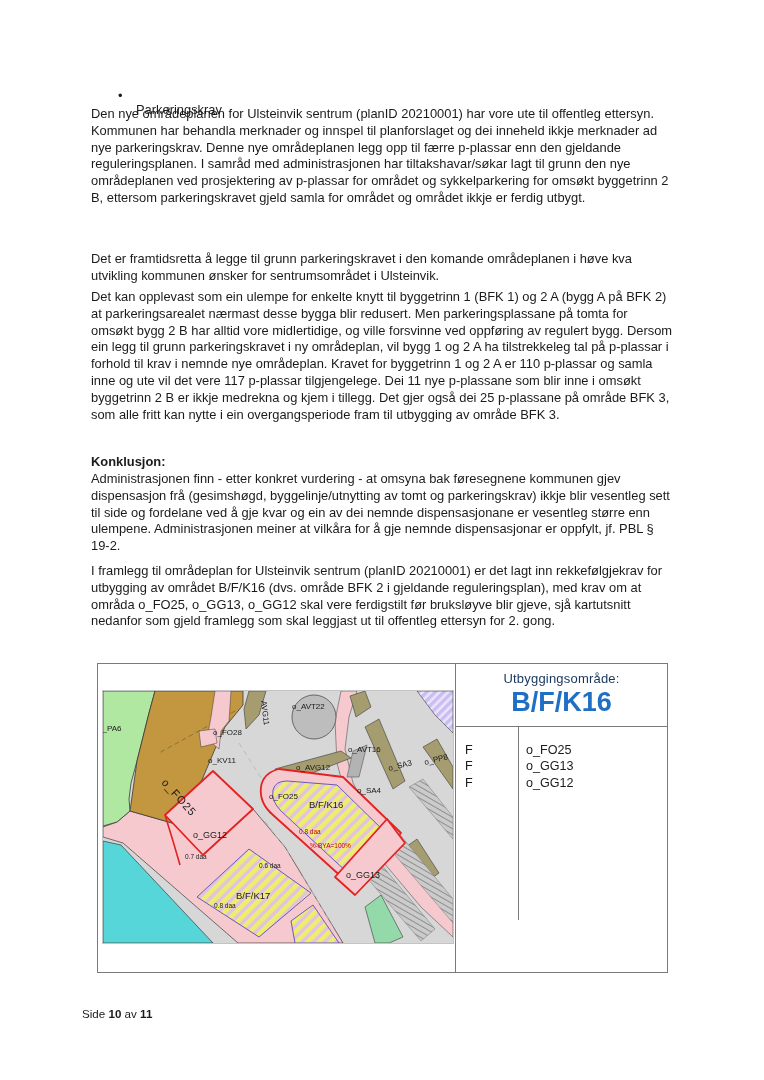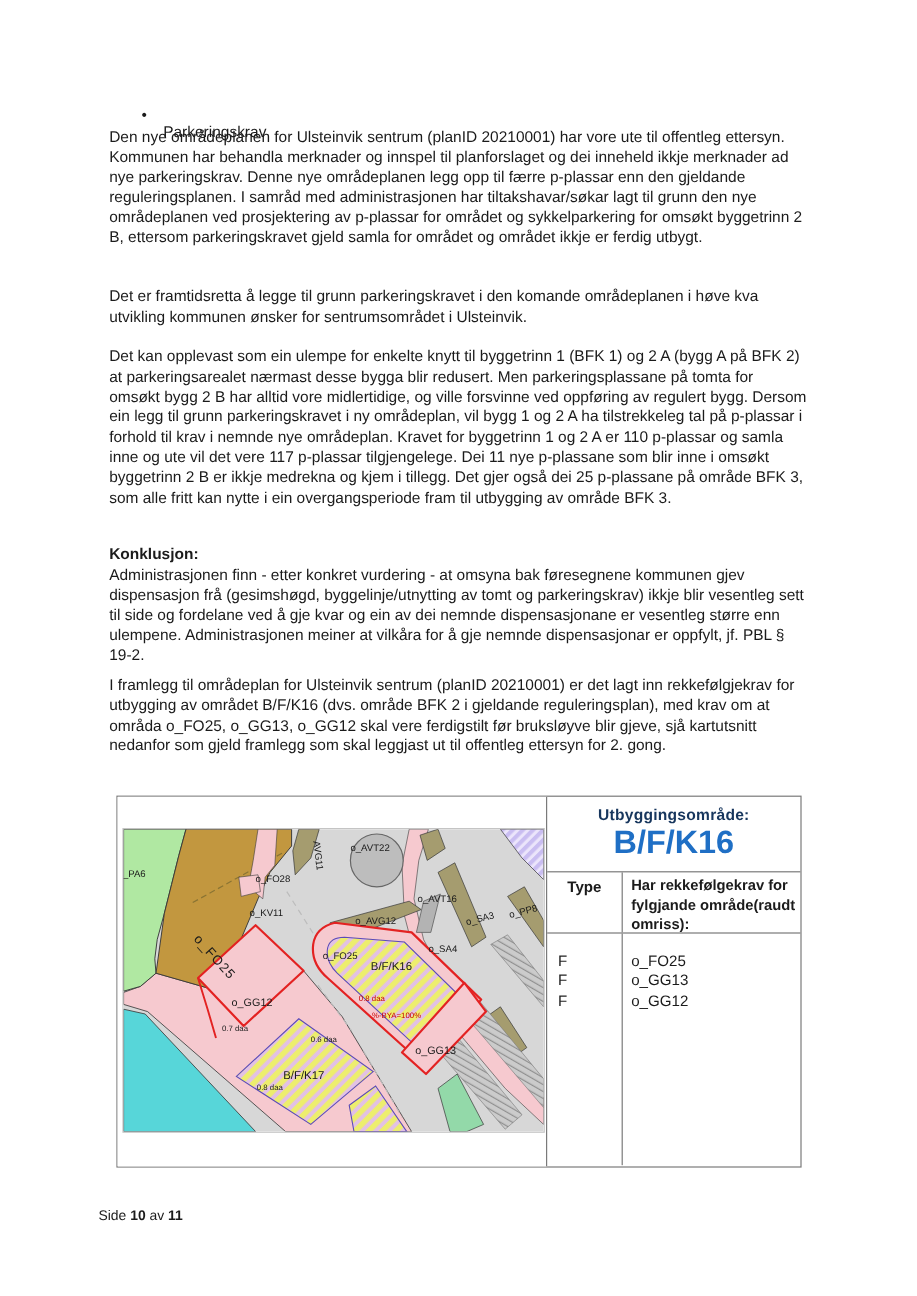--- a/index.html
+++ b/index.html
@@ -15,21 +15,21 @@
 
   
   #map-figure{position:absolute;left:97px;top:663px;width:571px;height:310px;
     border:1px solid #7a7a7a;box-sizing:border-box;background:#fff;}
   #map-cell{position:absolute;left:0;top:0;width:358px;height:100%;
     border-right:1px solid #7a7a7a;box-sizing:border-box;background:#fff;}
   #map-svg{position:absolute;left:4px;top:26px;border:1px solid #c4c4c4;}
   #info-panel{position:absolute;left:358px;top:0;right:0;bottom:0;}
   #panel-title{height:63px;border-bottom:1px solid #7a7a7a;box-sizing:border-box;
     text-align:center;padding-top:7px;}
-  #panel-title-label{font-size:13px;font-weight:bold;color:#17365d;letter-spacing:.2px;}
+  #panel-title-label{font-size:13px;font-weight:normal;color:#17365d;letter-spacing:.2px;}
   #panel-code{font-size:27px;font-weight:bold;color:#1f6fc5;line-height:30px;margin-top:1px;}
   #panel-header{height:51px;border-bottom:1px solid #7a7a7a;box-sizing:border-box;display:flex;}
   #col-type-h{width:63px;border-right:1px solid #7a7a7a;box-sizing:border-box;
     font-weight:bold;font-size:12.6px;text-align:center;padding-top:5px;}
   #col-req-h{flex:1;font-weight:bold;font-size:12.3px;line-height:15.8px;padding:4px 4px 0 7px;}
   #panel-body{display:flex;height:193px;}
   #pb-left{width:63px;border-right:1px solid #7a7a7a;box-sizing:border-box;padding:15px 0 0 9px;}
   #pb-right{flex:1;padding:15px 0 0 7px;}
   .ptype,.parea{display:block;font-size:12.6px;line-height:16.4px;}
 
@@ -37,21 +37,21 @@
 </style>
 </head>
 <body>
 
 <div class="tblock bullet-row" style="top:88px">
   <span class="bullet-glyph">•</span>
   <span class="bullet-label">Parkeringskrav</span>
 </div>
 
 <div class="tblock" style="top:106px">Den nye områdeplanen for Ulsteinvik sentrum (planID 20210001) har vore ute til offentleg ettersyn. Kommunen har behandla merknader og innspel til planforslaget og dei inneheld ikkje merknader ad nye parkeringskrav. Denne nye områdeplanen legg opp til færre p-plassar enn den gjeldande reguleringsplanen. I samråd med administrasjonen har tiltakshavar/søkar lagt til grunn den nye områdeplanen ved prosjektering av p-plassar for området og sykkelparkering for omsøkt byggetrinn 2 B, ettersom parkeringskravet gjeld samla for området og området ikkje er ferdig utbygt.</div>
-<div class="tblock" style="top:239px">Det er framtidsretta å legge til grunn parkeringskravet i den komande områdeplanen i høve kva utvikling kommunen ønsker for sentrumsområdet i Ulsteinvik.</div>
+<div class="tblock" style="top:251px">Det er framtidsretta å legge til grunn parkeringskravet i den komande områdeplanen i høve kva utvikling kommunen ønsker for sentrumsområdet i Ulsteinvik.</div>
 <div class="tblock" style="top:289px">Det kan opplevast som ein ulempe for enkelte knytt til byggetrinn 1 (BFK 1) og 2 A (bygg A på BFK 2) at parkeringsarealet nærmast desse bygga blir redusert. Men parkeringsplassane på tomta for omsøkt bygg 2 B har alltid vore midlertidige, og ville forsvinne ved oppføring av regulert bygg. Dersom ein legg til grunn parkeringskravet i ny områdeplan, vil bygg 1 og 2 A ha tilstrekkeleg tal på p-plassar i forhold til krav i nemnde nye områdeplan. Kravet for byggetrinn 1 og 2 A er 110 p-plassar og samla inne og ute vil det vere 117 p-plassar tilgjengelege. Dei 11 nye p-plassane som blir inne i omsøkt byggetrinn 2 B er ikkje medrekna og kjem i tillegg. Det gjer også dei 25 p-plassane på område BFK 3, som alle fritt kan nytte i ein overgangsperiode fram til utbygging av område BFK 3.</div>
 <div class="tblock bold" style="top:454px">Konklusjon:</div>
 <div class="tblock" style="top:471px">Administrasjonen finn - etter konkret vurdering - at omsyna bak føresegnene kommunen gjev dispensasjon frå (gesimshøgd, byggelinje/utnytting av tomt og parkeringskrav) ikkje blir vesentleg sett til side og fordelane ved å gje kvar og ein av dei nemnde dispensasjonane er vesentleg større enn ulempene. Administrasjonen meiner at vilkåra for å gje nemnde dispensasjonar er oppfylt, jf. PBL § 19-2.</div>
 <div class="tblock" style="top:563px">I framlegg til områdeplan for Ulsteinvik sentrum (planID 20210001) er det lagt inn rekkefølgjekrav for utbygging av området B/F/K16 (dvs. område BFK 2 i gjeldande reguleringsplan), med krav om at områda o_FO25, o_GG13, o_GG12 skal vere ferdigstilt før bruksløyve blir gjeve, sjå kartutsnitt nedanfor som gjeld framlegg som skal leggjast ut til offentleg ettersyn for 2. gong.</div>
 
 <div id="map-figure">
   <div id="map-cell">
     <svg id="map-svg" width="350" height="252" viewBox="0 0 350 252" font-family="&quot;Liberation Sans&quot;,sans-serif">
       <defs>
         <pattern id="yh" width="8" height="8" patternUnits="userSpaceOnUse" patternTransform="rotate(-45)">
@@ -141,24 +141,20 @@
           <text x="243" y="187" font-size="9" fill="#1a1a1a">o_GG13</text>
         </g>
     </svg>
   </div>
 
   <div id="info-panel">
     <div id="panel-title">
       <div id="panel-title-label">Utbyggingsområde:</div>
       <div id="panel-code">B/F/K16</div>
     </div>
-    <div id="panel-header">
-      <div id="col-type-h">Type</div>
-      <div id="col-req-h">Har rekkefølgekrav for fylgjande område(raudt omriss):</div>
-    </div>
     <div id="panel-body">
       <div id="pb-left">
           <span class="ptype">F</span>
           <span class="ptype">F</span>
           <span class="ptype">F</span>
         </div>
       <div id="pb-right">
           <span class="parea">o_FO25</span>
           <span class="parea">o_GG13</span>
           <span class="parea">o_GG12</span>

